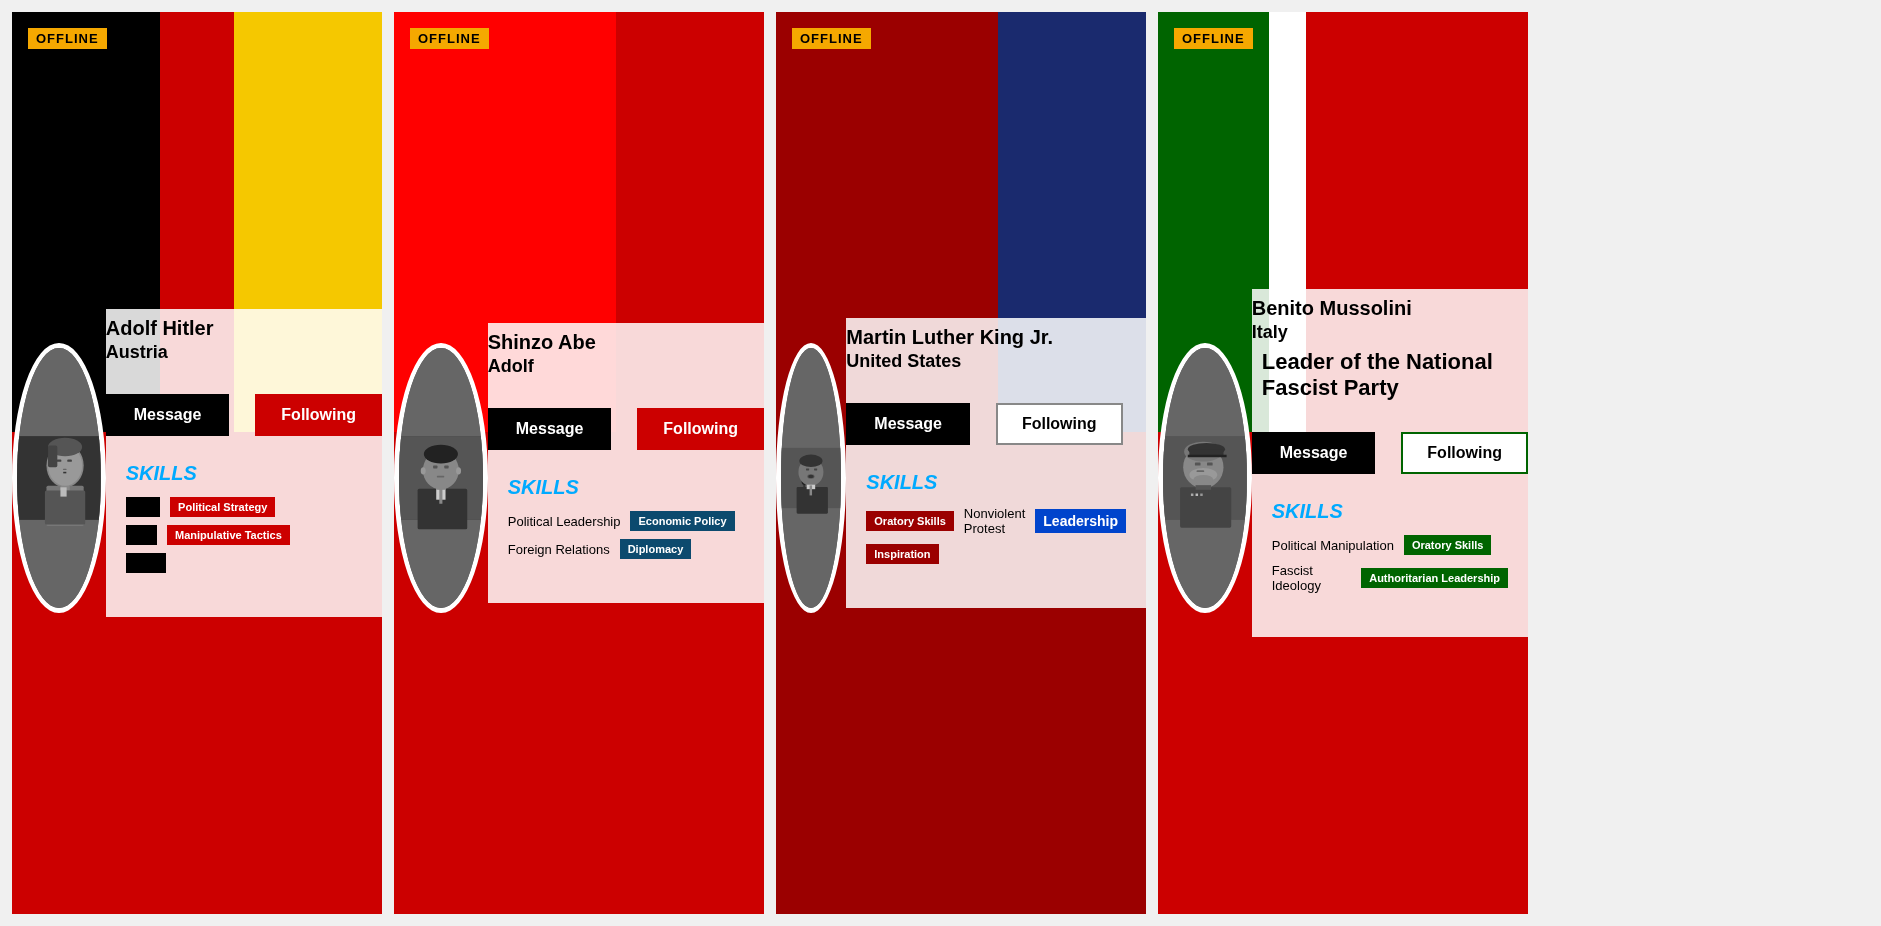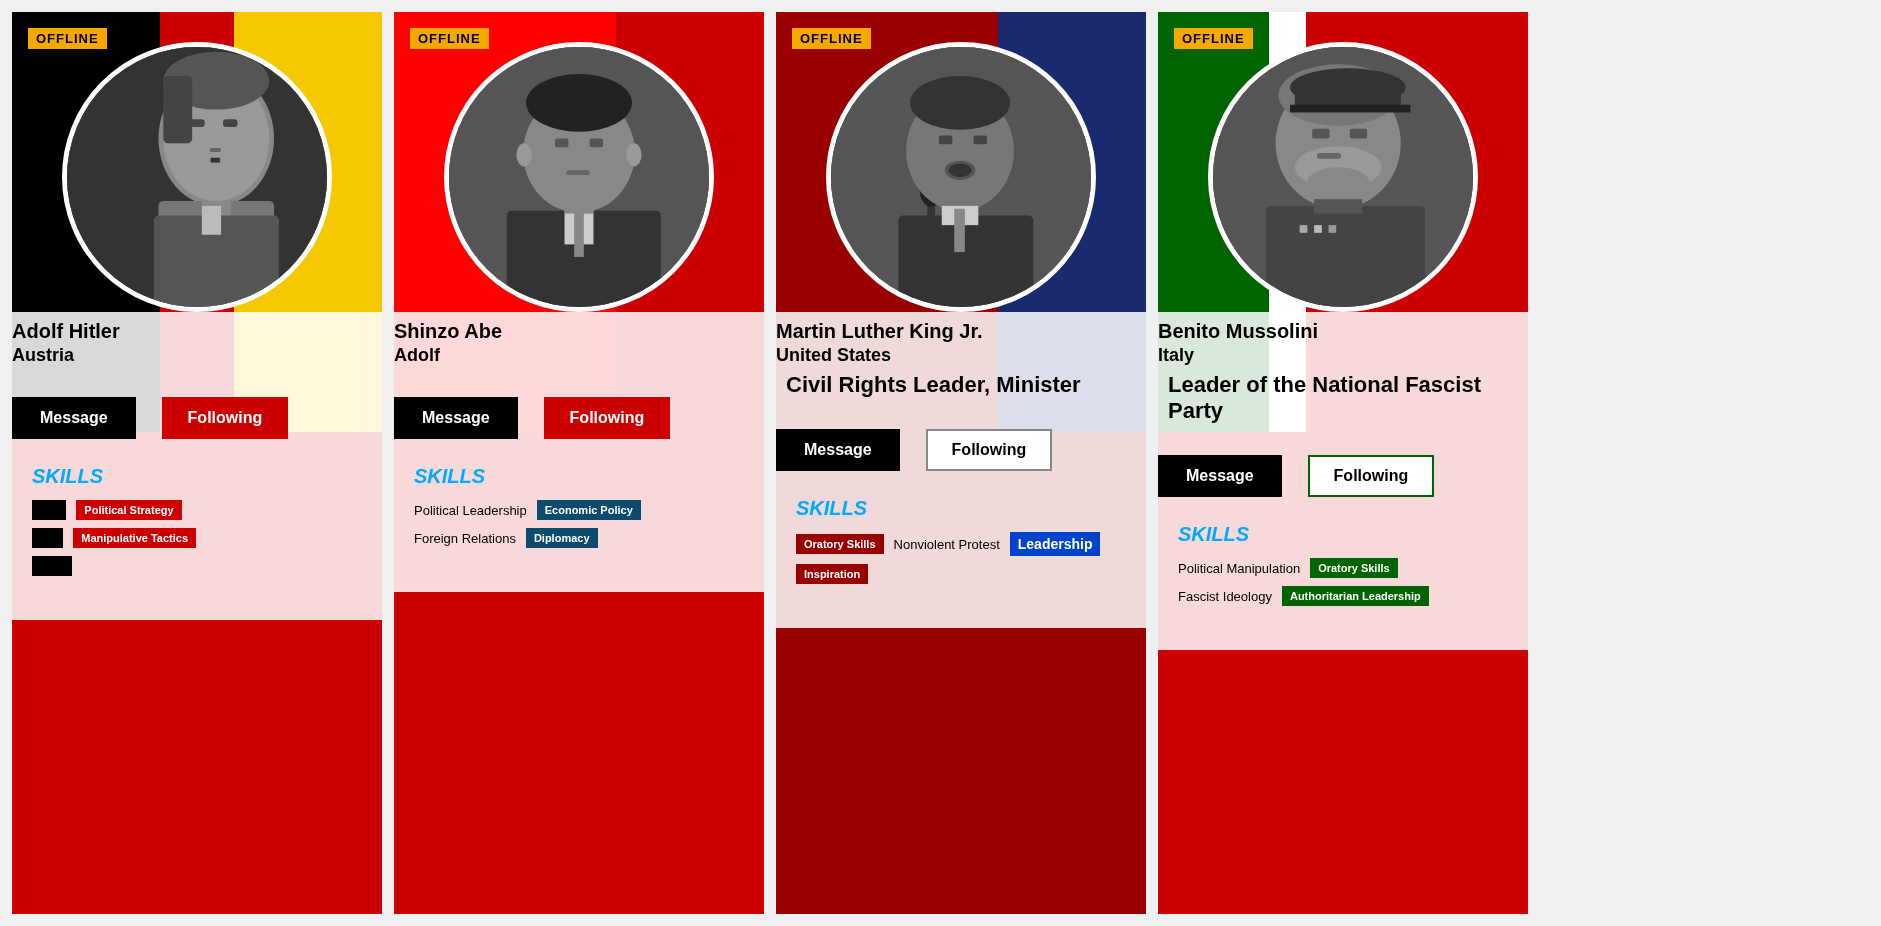--- a/index.html
+++ b/index.html
@@ -13,21 +13,20 @@
       min-height: 926px;
       overflow-x: auto;
     }
 
     .card {
       width: 370px;
       min-width: 340px;
       min-height: 860px;
       position: relative;
       display: flex;
-      flex-direction: column;
       align-items: center;
       background: #fff;
       overflow: hidden;
       flex-shrink: 0;
     }
 
     
     .card-1 .bg-top { position: absolute; top: 0; left: 0; width: 100%; height: 420px; display: flex; z-index: 0; }
     .card-1 .bg-black { background: #000; width: 40%; height: 100%; }
     .card-1 .bg-red { background: #cc0000; width: 20%; height: 100%; }
@@ -459,21 +458,20 @@
 
         <rect x="128" y="168" width="11" height="45" fill="#888"></rect>
       </svg>
     </div>
   </div>
 
   <div class="card-content-area">
     <div class="info-bg">
       <div class="card-name">Martin Luther King Jr.</div>
       <div class="card-country">United States</div>
-      <div class="card-title">Civil Rights Leader, Minister</div>
 
       <div class="buttons">
         <button class="btn-message">Message</button>
         <button class="btn-following-white">Following</button>
       </div>
 
       <div class="skills-section">
         <div class="skills-title">SKILLS</div>
         <div class="skill-row">
           <span class="skill-bar-darkred">Oratory Skills</span>

